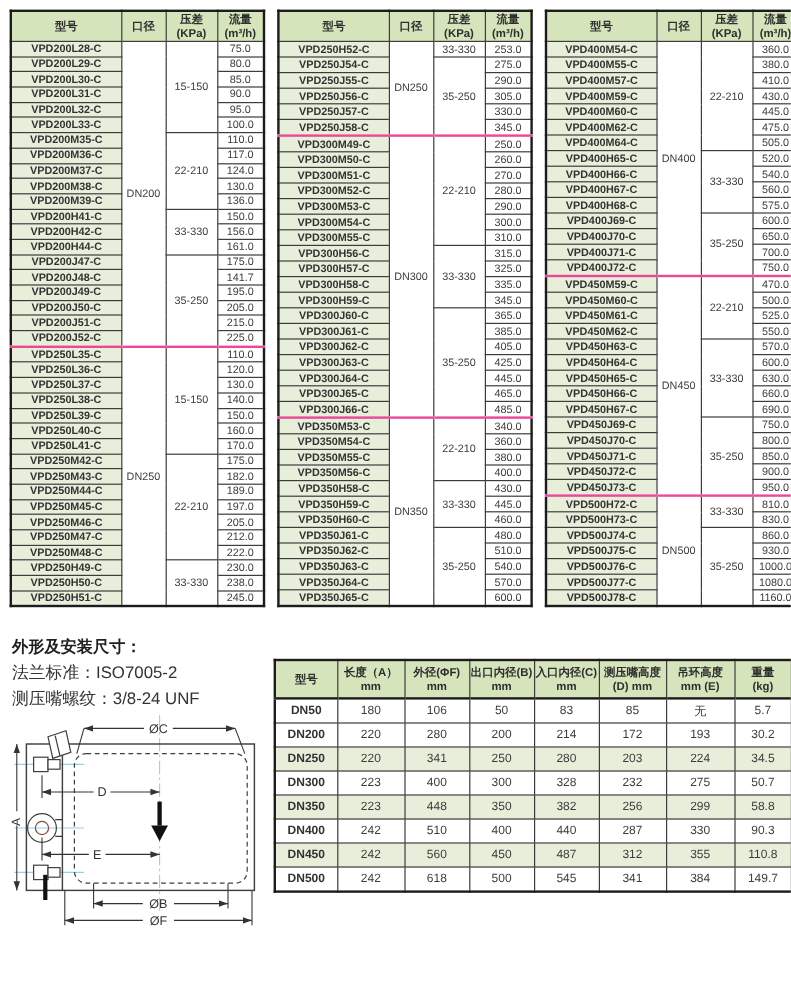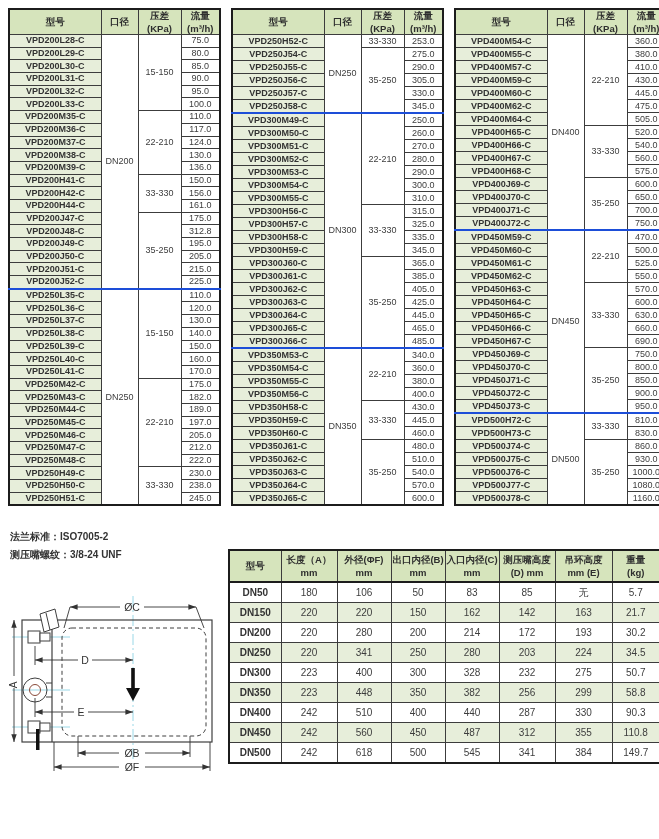--- a/index.html
+++ b/index.html
@@ -13,25 +13,25 @@
   table.spec{border-collapse:collapse;table-layout:fixed;width:211px;border:2px solid #1c1c1c;}
   table.spec th{
     background:#d6e4bc;border:1px solid #3c3c3c;font-size:9.5px;font-weight:700;
     height:16px;padding:0;color:#2e2e2e;text-align:center;
   }
   table.spec td{
     border:1px solid #3c3c3c;font-size:9px;height:11.7px;line-height:1;
     padding:0;text-align:center;color:#3d3d3d;white-space:nowrap;
   }
   table.spec td.model{background:#e7eeda;font-weight:700;color:#333;}
-  table.spec tr.bore-start td{border-top:2px solid #1d4ed8;}
+  table.spec tr.bore-start td{border-top:2px solid #ec4899;}
   
   .dim-section{position:absolute;left:10px;top:530px;}
   .dim-title{font-size:13.5px;font-weight:700;color:#1f1f1f;margin:0 0 4px 0;}
-  .dim-line{font-size:10px;color:#333;margin:0 0 4px 0;font-weight:bold;}
+  .dim-line{font-size:14px;color:#333;margin:0 0 4px 0;}
   
   .diagram{position:absolute;left:8px;top:588px;}
   
   table.dims{
     position:absolute;left:228px;top:549px;border-collapse:collapse;table-layout:fixed;
     width:431px;border:2px solid #1c1c1c;
   }
   table.dims th{
     background:#d6e4bc;border:1px solid #3c3c3c;border-bottom:2px solid #1c1c1c;
     font-size:9.5px;font-weight:700;color:#2e2e2e;height:28px;padding:1px 0;text-align:center;
@@ -124,21 +124,21 @@
           <td class="model">VPD200H44-C</td>
           <td class="flow">161.0</td>
         </tr>
         <tr>
           <td class="model">VPD200J47-C</td>
           <td class="pressure" rowspan="6">35-250</td>
           <td class="flow">175.0</td>
         </tr>
         <tr>
           <td class="model">VPD200J48-C</td>
-          <td class="flow">312.8</td>
+          <td class="flow">141.7</td>
         </tr>
         <tr>
           <td class="model">VPD200J49-C</td>
           <td class="flow">195.0</td>
         </tr>
         <tr>
           <td class="model">VPD200J50-C</td>
           <td class="flow">205.0</td>
         </tr>
         <tr>
@@ -565,20 +565,21 @@
         </tr>
         <tr>
           <td class="model">VPD500J78-C</td>
           <td class="flow">1160.0</td>
         </tr>
       </tbody>
     </table>
 </div>
 
 <div class="dim-section">
+  <div class="dim-title">外形及安装尺寸：</div>
   <div class="dim-line">法兰标准：ISO7005-2</div>
   <div class="dim-line">测压嘴螺纹：3/8-24 UNF</div>
 </div>
 
 <svg class="diagram" width="215" height="200" viewBox="0 0 215 200">
   <defs>
     <marker id="arr" viewBox="0 -4 9 8" refX="8.5" refY="0" markerWidth="9" markerHeight="8" orient="auto-start-reverse">
       <path d="M0,-3 L8.5,0 L0,3 z" fill="#333"></path>
     </marker>
   </defs>
@@ -715,30 +716,20 @@
     <tbody>
       <tr>
         <td class="dn">DN50</td>
         <td class="val">180</td>
         <td class="val">106</td>
         <td class="val">50</td>
         <td class="val">83</td>
         <td class="val">85</td>
         <td class="val">无</td>
         <td class="val">5.7</td>
-      </tr>
-      <tr class="alt">
-        <td class="dn">DN150</td>
-        <td class="val">220</td>
-        <td class="val">220</td>
-        <td class="val">150</td>
-        <td class="val">162</td>
-        <td class="val">142</td>
-        <td class="val">163</td>
-        <td class="val">21.7</td>
       </tr>
       <tr>
         <td class="dn">DN200</td>
         <td class="val">220</td>
         <td class="val">280</td>
         <td class="val">200</td>
         <td class="val">214</td>
         <td class="val">172</td>
         <td class="val">193</td>
         <td class="val">30.2</td>

